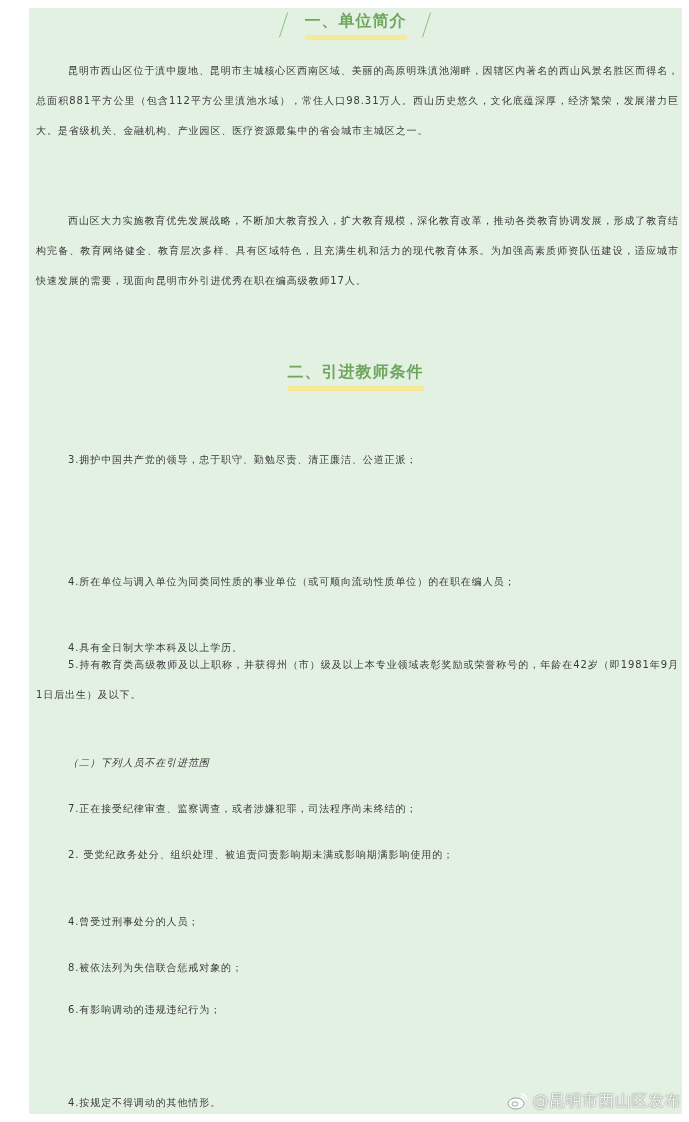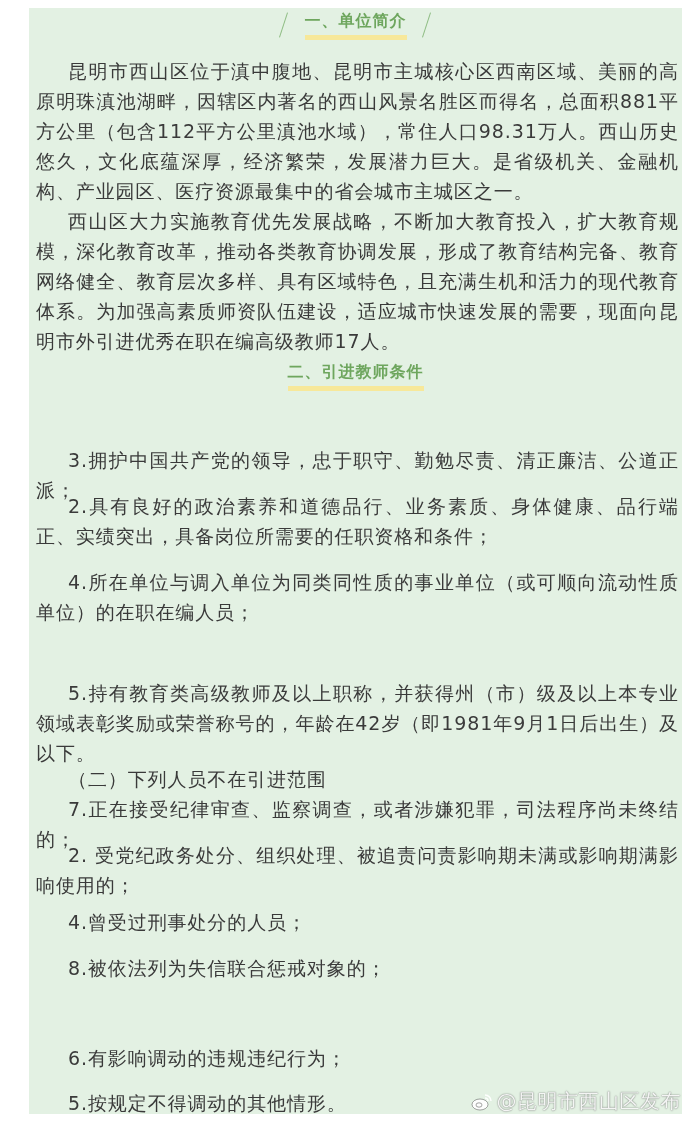--- a/index.html
+++ b/index.html
@@ -70,36 +70,36 @@
       transform: rotate(18deg);
       transform-origin: center;
     }
     .slash.left { margin-right: 10px; margin-top: 2px; }
     .slash.right { margin-left: 10px; margin-top: 2px; }
     .para {
       position: absolute;
       left: 7px;
       width: 643px;
       color: #3a3a3a;
-      font-size: 19px;
+      font-size: 10px;
       line-height: 30px;
       letter-spacing: 0.9px;
       text-align: justify;
       margin: 0;
     }
     .indent { text-indent: 32px; }
     .watermark {
       position: absolute;
       right: 8px;
       top: 1089px;
       height: 24px;
       display: flex;
       align-items: center;
       color: rgba(255,255,255,0.92);
-      font-size: 20px;
+      font-size: 16px;
       text-shadow: 0 0 2px rgba(0,0,0,0.35), 0 0 1px rgba(0,0,0,0.4);
       letter-spacing: 0.5px;
       z-index: 5;
     }
     .weibo-icon {
       width: 22px;
       height: 18px;
       margin-right: 4px;
       position: relative;
     }
@@ -123,32 +123,32 @@
 
   <div class="heading" style="top:353px;">
     <span class="heading-inner">
       <span class="heading-text">二、引进教师条件</span>
       <span class="heading-bar"></span>
     </span>
   </div>
 
 
   <p class="para indent" style="top:437px;">3.拥护中国共产党的领导，忠于职守、勤勉尽责、清正廉洁、公道正派；</p>
-  <p class="para indent" style="top:483px;">2.具有良好的政治素养和道德品行、业务素质、身体健康、品行端正、实绩突出，具备岗位所需要的任职资格和条件；</p>
   <p class="para indent" style="top:559px;">4.所在单位与调入单位为同类同性质的事业单位（或可顺向流动性质单位）的在职在编人员；</p>
-  <p class="para indent" style="top:670px;">5.持有教育类高级教师及以上职称，并获得州（市）级及以上本专业领域表彰奖励或荣誉称号的，年龄在42岁（即1981年9月1日后出生）及以下。</p>
+  <p class="para indent" style="top:625px;">4.具有全日制大学本科及以上学历。</p>
+  <p class="para indent" style="top:642px;">5.持有教育类高级教师及以上职称，并获得州（市）级及以上本专业领域表彰奖励或荣誉称号的，年龄在42岁（即1981年9月1日后出生）及以下。</p>
 
-  <p class="para indent" style="top:756px;">（二）下列人员不在引进范围</p>
+  <p class="para indent" style="top:740px;font-style:italic;">（二）下列人员不在引进范围</p>
 
   <p class="para indent" style="top:786px;">7.正在接受纪律审查、监察调查，或者涉嫌犯罪，司法程序尚未终结的；</p>
   <p class="para indent" style="top:832px;">2. 受党纪政务处分、组织处理、被追责问责影响期未满或影响期满影响使用的；</p>
   <p class="para indent" style="top:899px;">4.曾受过刑事处分的人员；</p>
   <p class="para indent" style="top:945px;">8.被依法列为失信联合惩戒对象的；</p>
-  <p class="para indent" style="top:1035px;">6.有影响调动的违规违纪行为；</p>
-  <p class="para indent" style="top:1080px;">5.按规定不得调动的其他情形。</p>
+  <p class="para indent" style="top:987px;">6.有影响调动的违规违纪行为；</p>
+  <p class="para indent" style="top:1080px;">4.按规定不得调动的其他情形。</p>
 </div>
 
 <div class="watermark">
   <span class="weibo-icon">
     <svg width="22" height="18" viewBox="0 0 22 18">
       <ellipse cx="9" cy="11.5" rx="8" ry="5.5" fill="rgba(255,255,255,0.9)" stroke="rgba(0,0,0,0.35)" stroke-width="1"></ellipse>
       <ellipse cx="8" cy="12" rx="3" ry="2.2" fill="none" stroke="rgba(0,0,0,0.35)" stroke-width="1"></ellipse>
       <path d="M14 2 A6 6 0 0 1 20 8" fill="none" stroke="rgba(255,255,255,0.95)" stroke-width="1.6"></path>
       <path d="M14 5 A3 3 0 0 1 17 8" fill="none" stroke="rgba(255,255,255,0.95)" stroke-width="1.4"></path>
     </svg>

